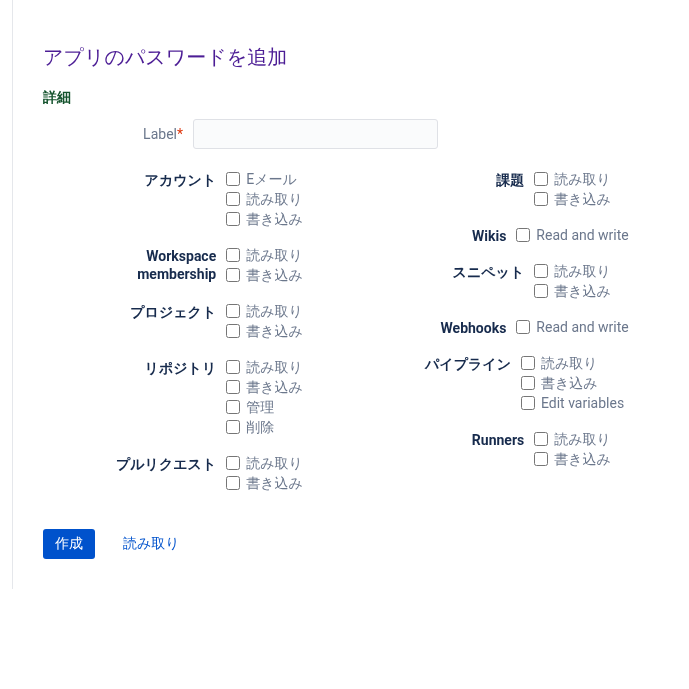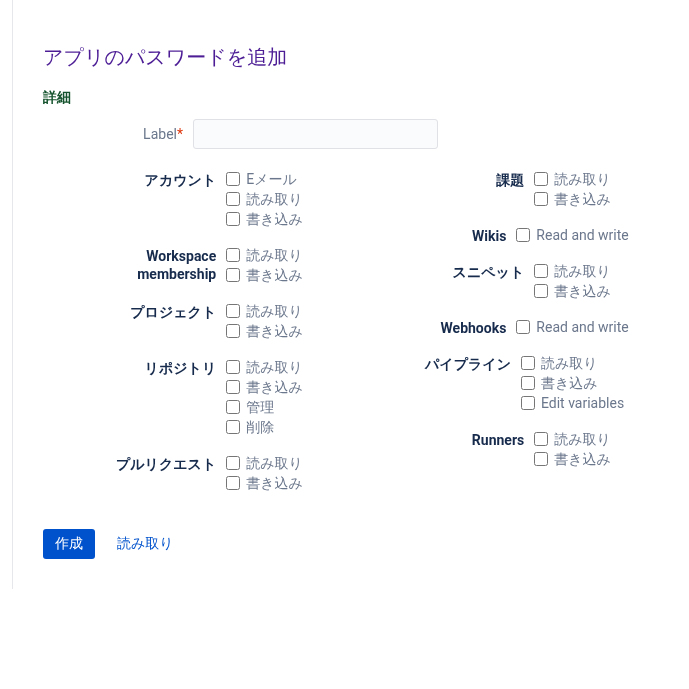--- a/index.html
+++ b/index.html
@@ -91,21 +91,21 @@
     .perm-opt input[type="checkbox"] {
       width: 14px;
       height: 14px;
       margin: 0;
       accent-color: #0052CC;
     }
     .actions {
       margin-top: 20px;
       display: flex;
       align-items: center;
-      gap: 18px;
+      gap: 24px;
     }
     .btn-primary {
       background: #0052CC;
       color: #fff;
       border: none;
       border-radius: 3px;
       padding: 6px 12px;
       font-size: 14px;
       cursor: pointer;
     }

